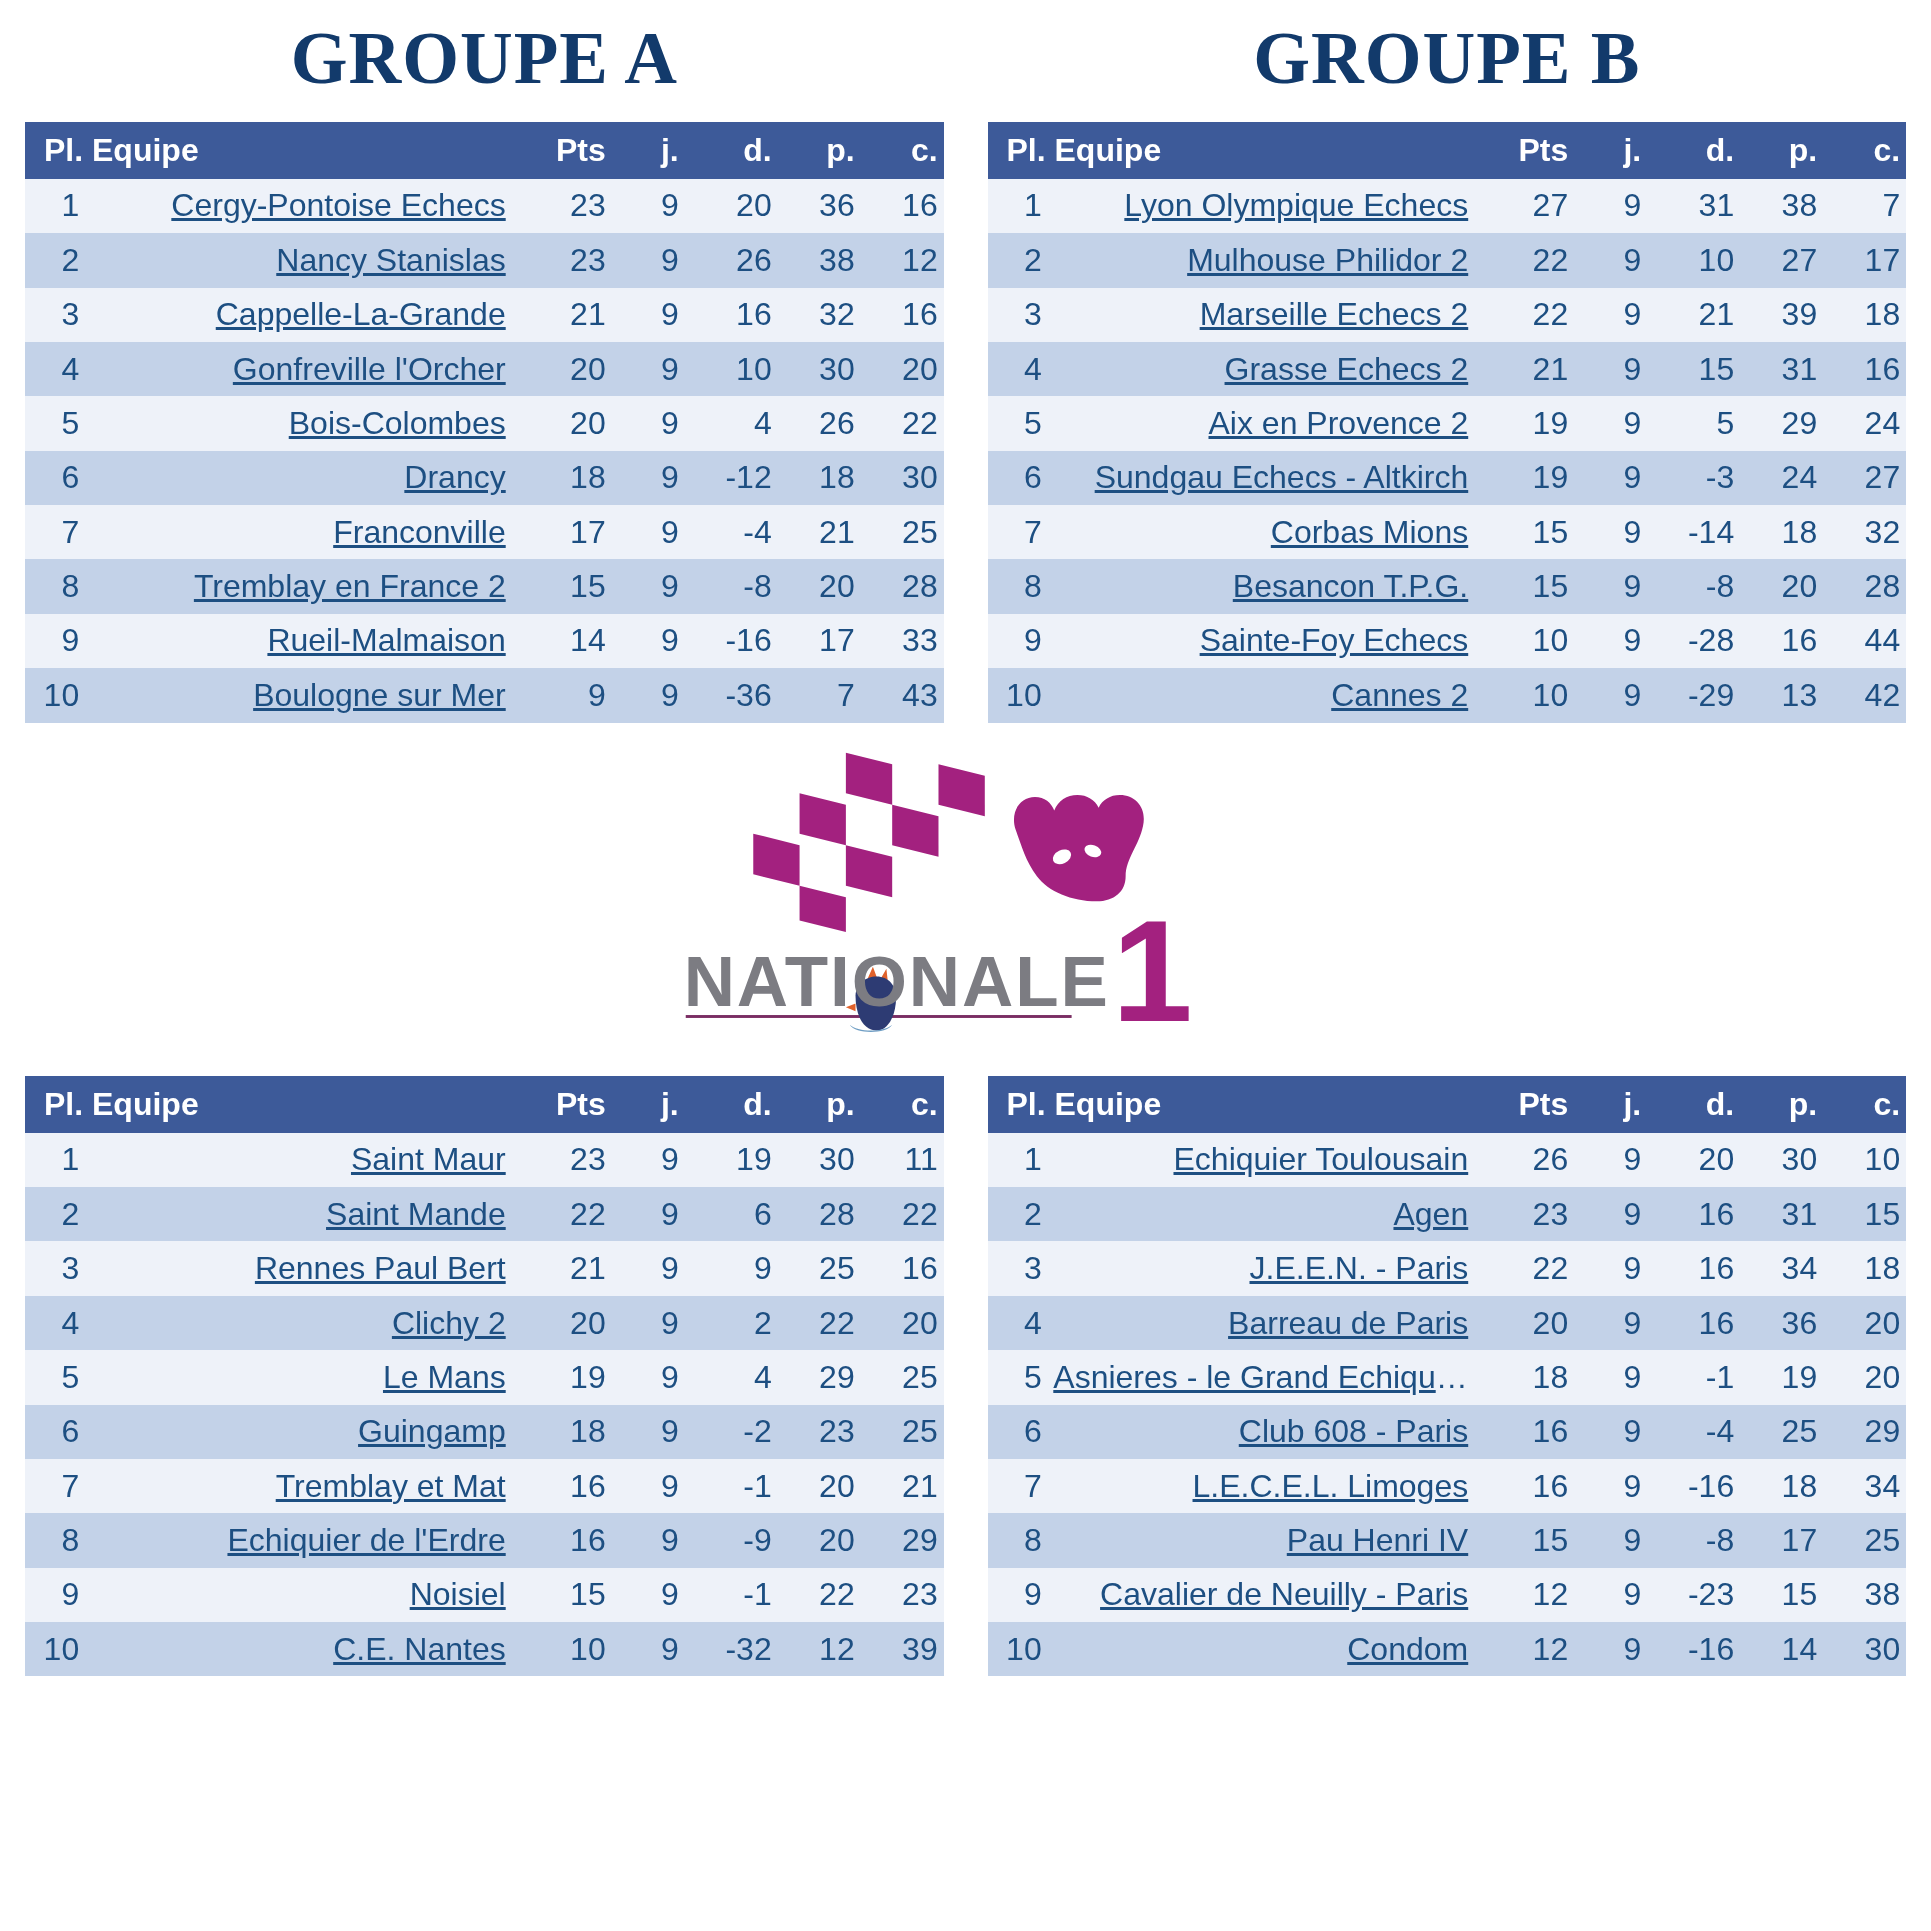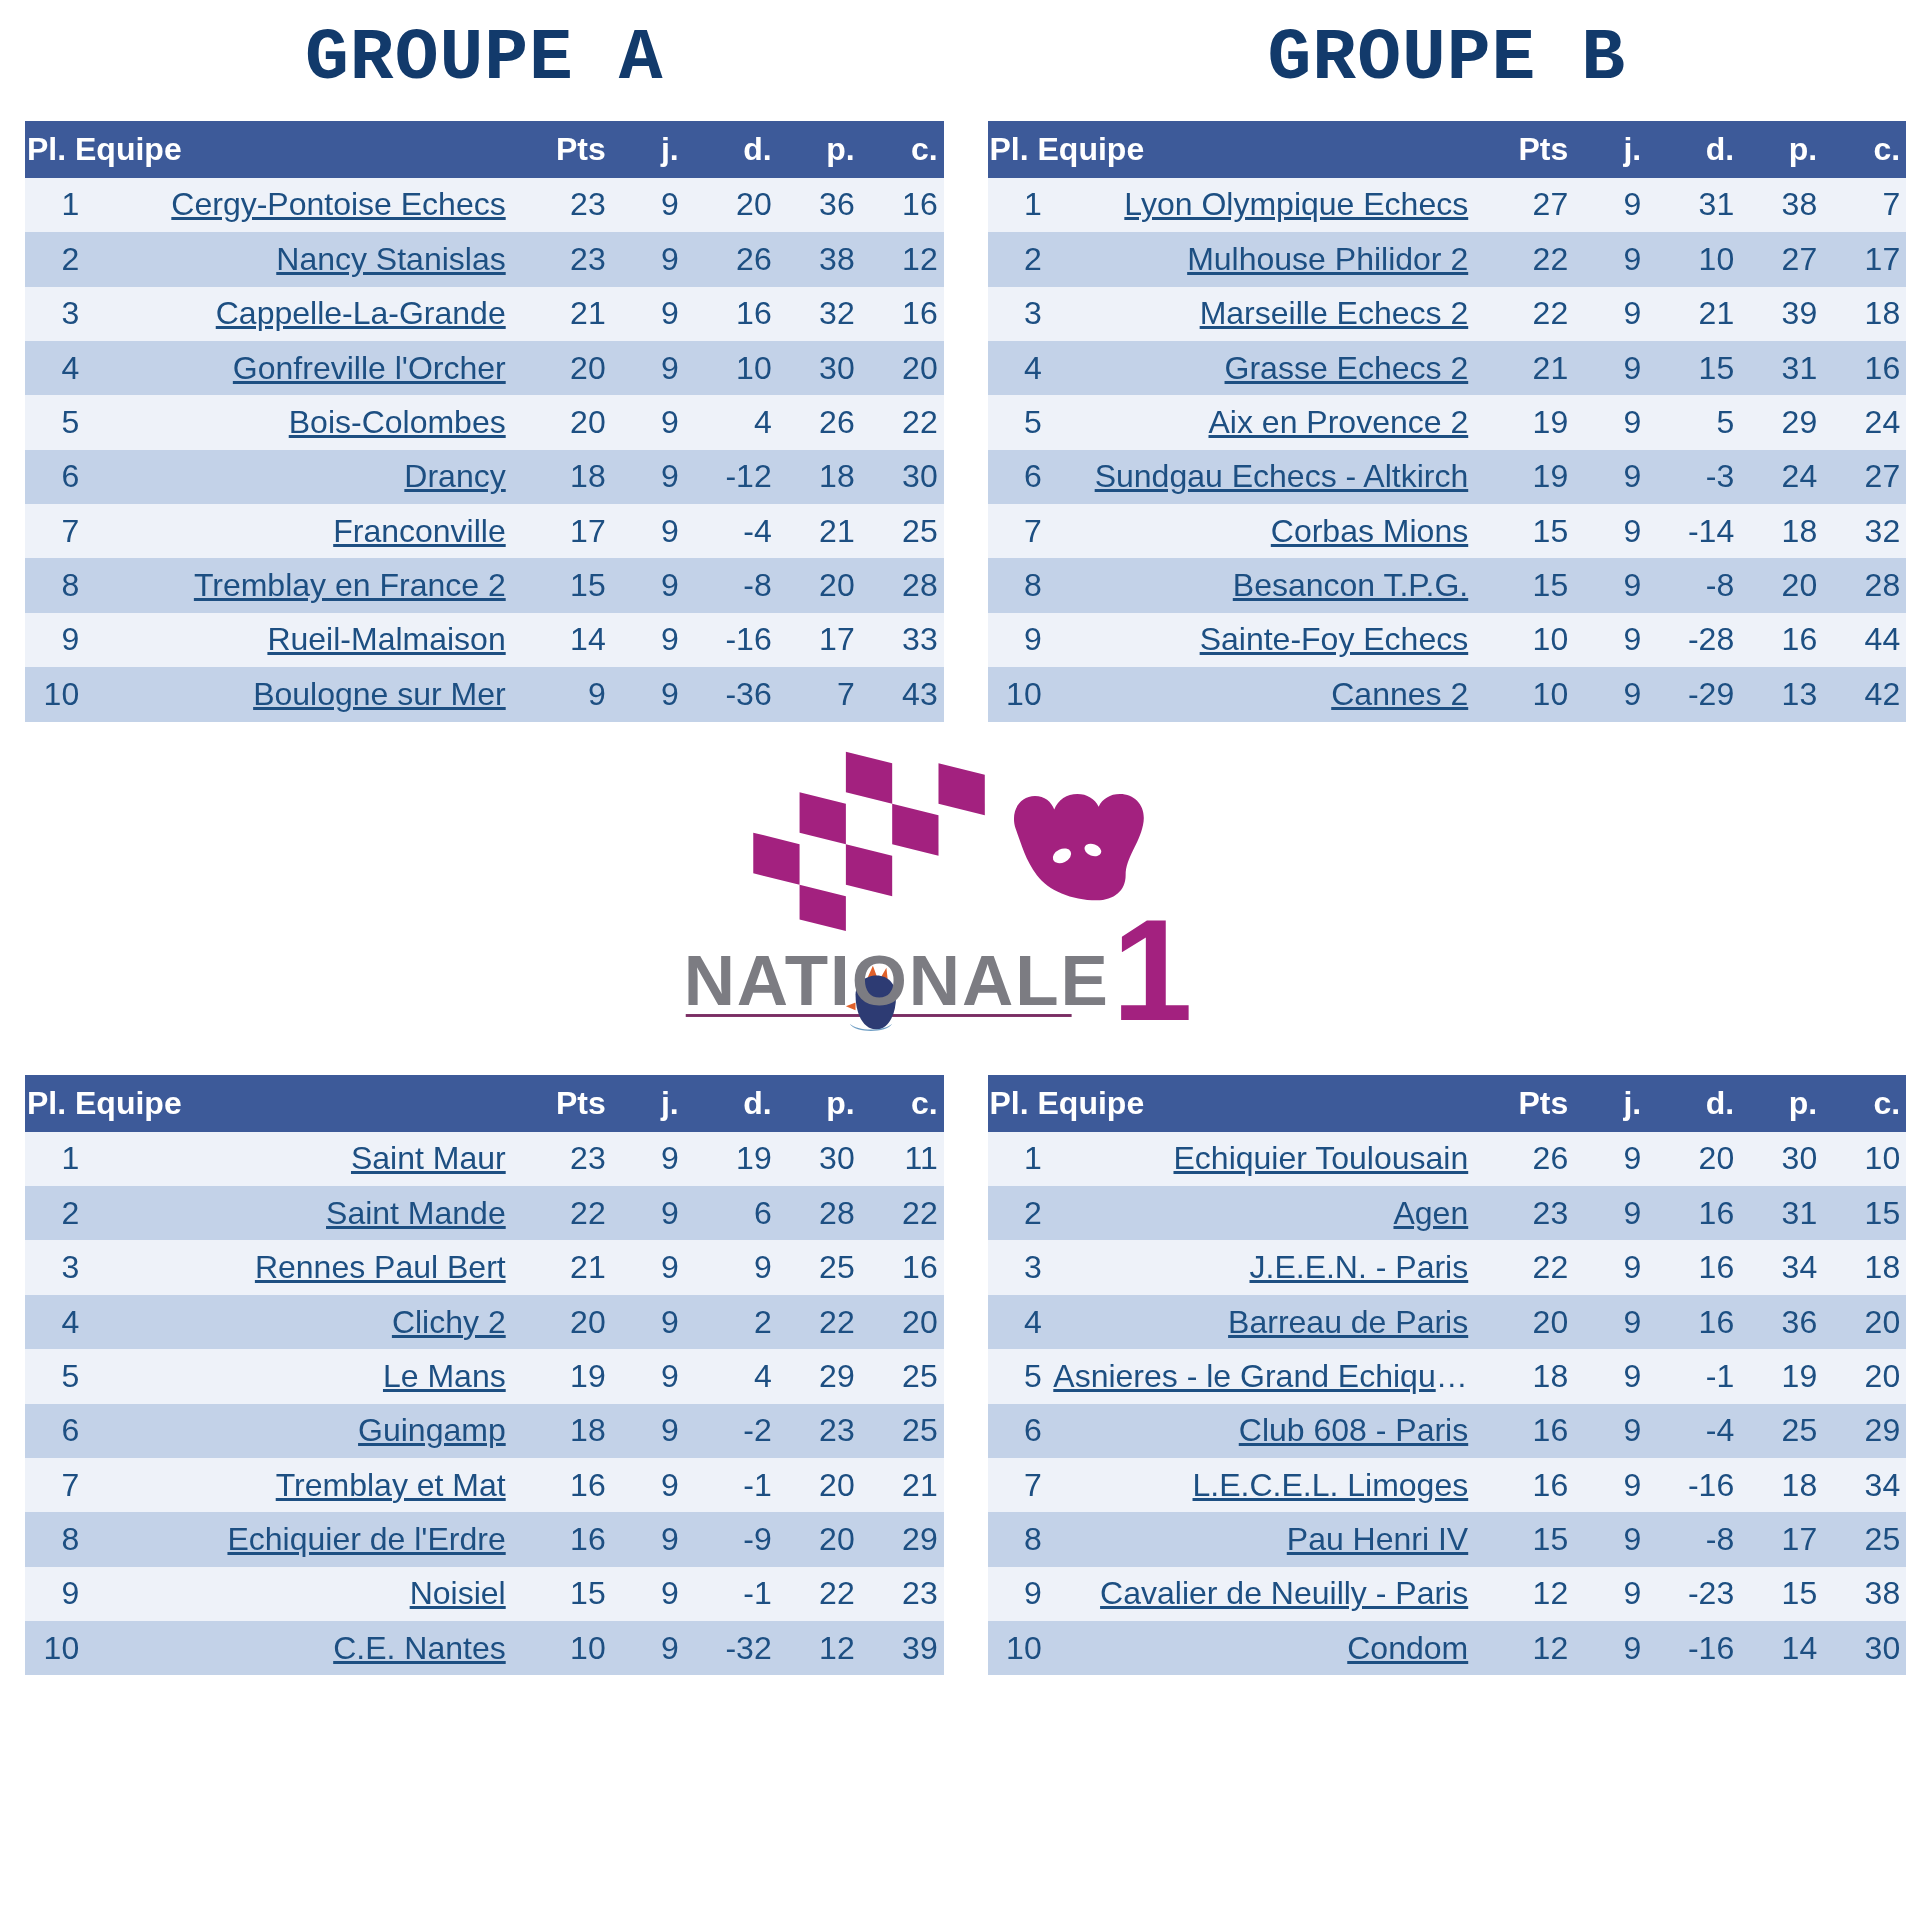--- a/index.html
+++ b/index.html
@@ -28,40 +28,40 @@
     padding: 0 25px;
     box-sizing: border-box;
   }
   .group-title {
     text-align: center;
     font-size: 73px;
     font-weight: bold;
     color: #123a6b;
     letter-spacing: 1px;
     margin: 17.4px 0 21px 0;
-    font-family: Liberation Mono, monospace;
+    font-family: Liberation Serif, serif;
   }
   table.standings {
     width: 100%;
     border-collapse: collapse;
     font-size: 32px;
     table-layout: fixed;
   }
   table.standings thead th {
     background: #3d5a99;
     color: #ffffff;
     font-weight: bold;
     font-size: 32px;
     padding: 9.7px 5.8px;
     text-align: right;
     white-space: nowrap;
   }
   table.standings thead th.pl {
     text-align: left;
-    padding-left: 2px;
+    padding-left: 19px;
   }
   table.standings tbody td {
     padding: 8.7px 5.8px;
     color: #1d4f82;
     white-space: nowrap;
     overflow: hidden;
     text-overflow: ellipsis;
   }
   table.standings tbody tr:nth-child(odd) { background: #eef2f9; }
   table.standings tbody tr:nth-child(even) { background: #c3d2e8; }

